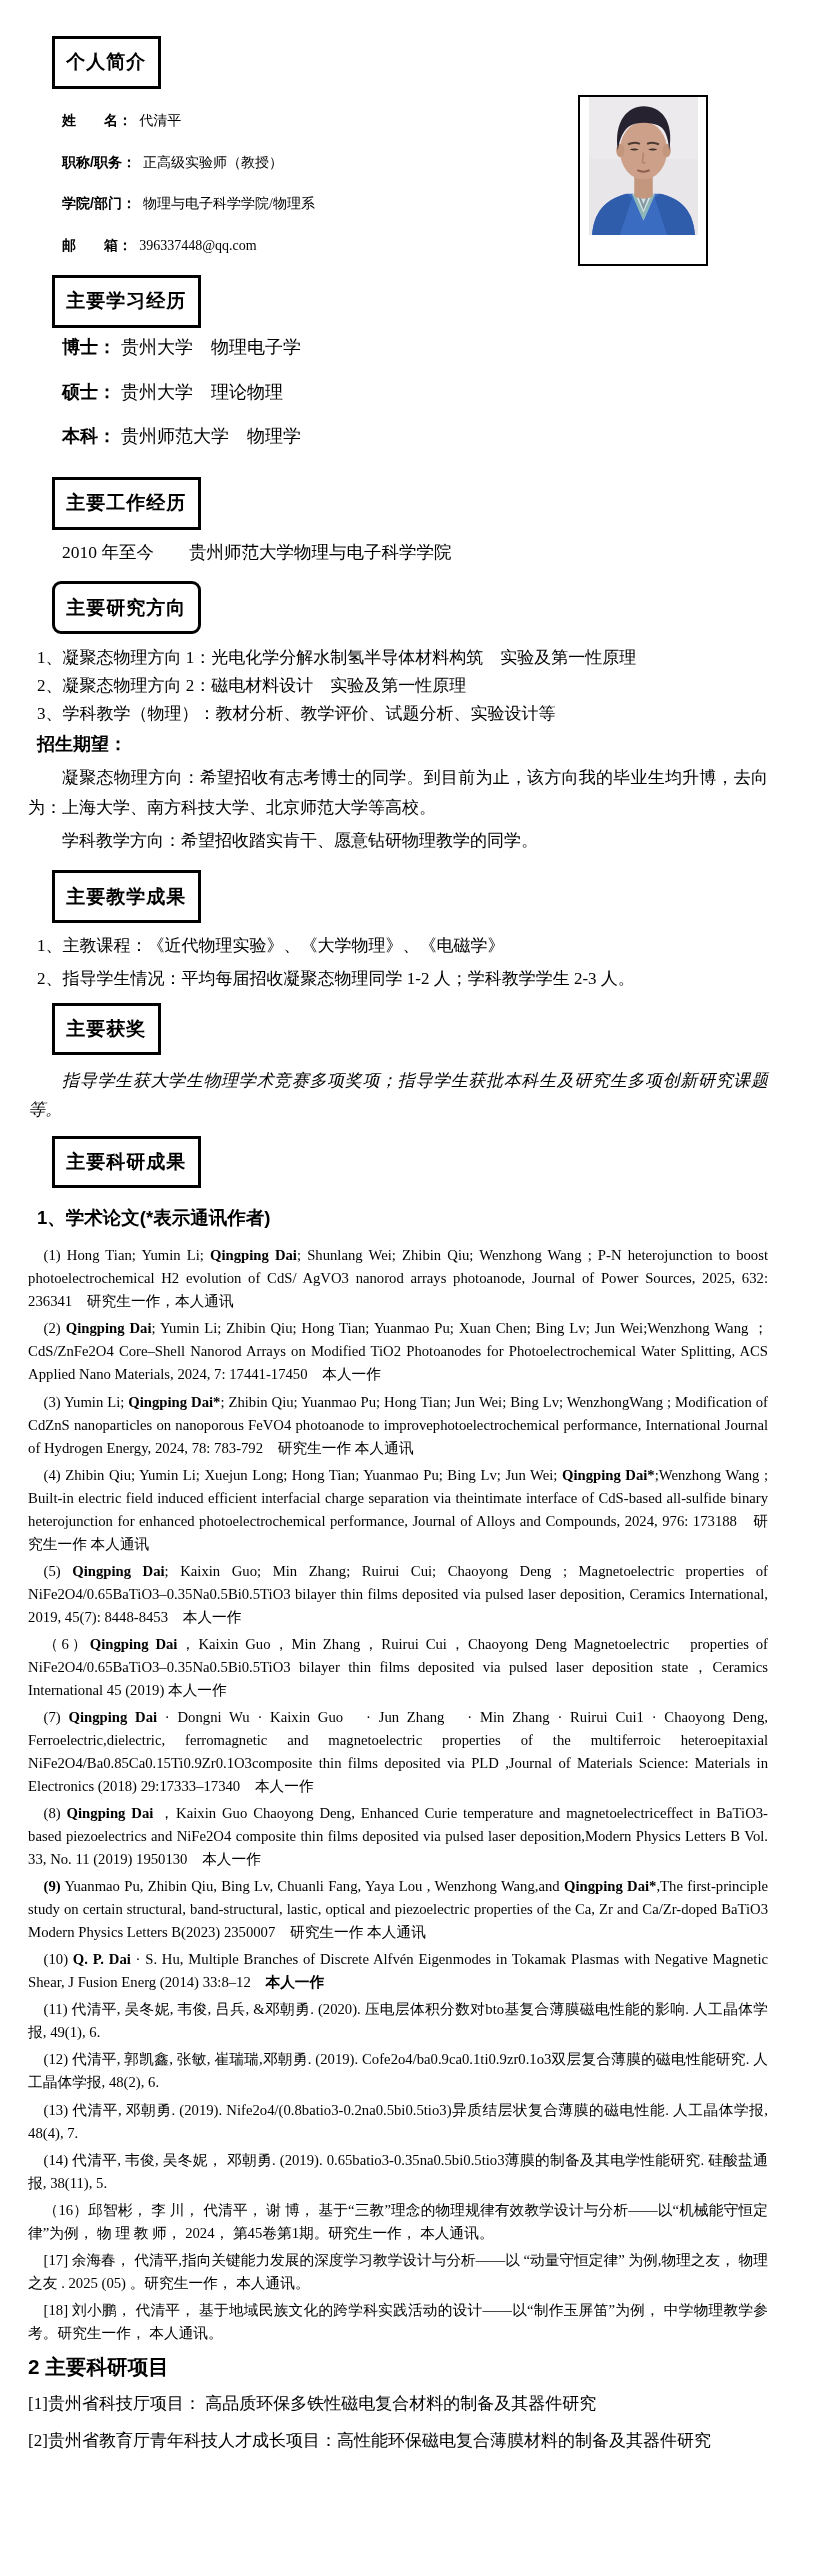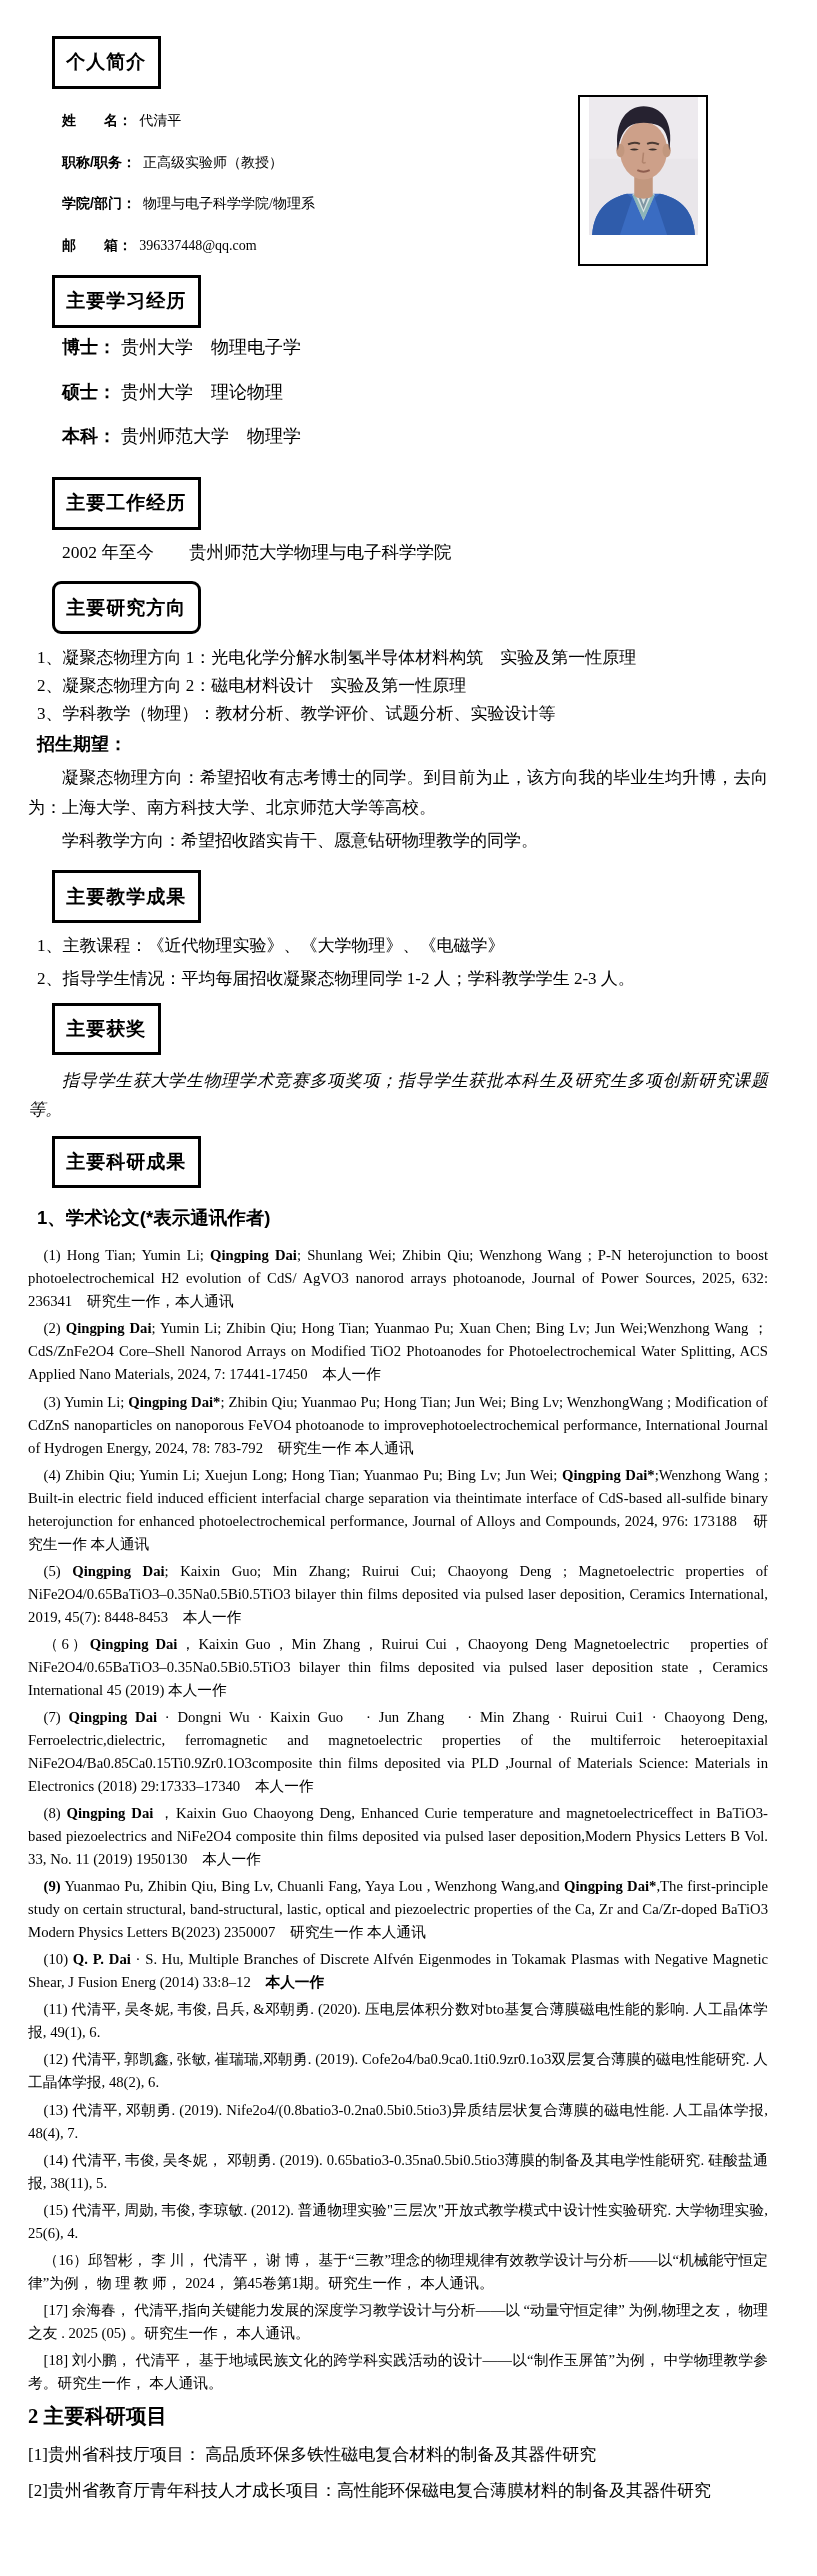--- a/index.html
+++ b/index.html
@@ -33,21 +33,21 @@
   .teach-item{margin:0 0 7.2px 13px;font-size:17px;line-height:26px;}
   
   .award-para{margin:0 0 0 4.1px;font-size:17px;line-height:29px;text-indent:2em;text-align:justify;font-style:italic;}
   
   .papers-heading{margin:17.5px 0 14.4px 13px;font-size:18.5px;line-height:24px;
                   font-family:"Liberation Sans","DejaVu Sans",sans-serif;font-weight:700;}
   .paper{margin:0 0 4.1px 4.1px;font-size:14.7px;line-height:23px;text-indent:15.5px;text-align:justify;}
   .seg-b{font-weight:700;}
   .seg-h{font-family:"Liberation Sans","DejaVu Sans",sans-serif;}
   .projects-heading{margin:9.3px 0 11.3px 4.1px;font-size:20.6px;line-height:25px;
-                    font-family:Liberation Serif, serif;font-weight:700;}
+                    font-family:Liberation Sans, sans-serif;font-weight:700;}
   .project-item{margin:0 0 8.2px 4.1px;font-size:17px;line-height:28px;text-align:justify;}
   
   .photo-frame{position:absolute;left:578px;top:95px;width:130px;height:171px;
                border:2.1px solid #000;box-sizing:border-box;background:#fff;}
   .photo-img{position:absolute;left:9.3px;top:0;width:109px;height:138px;overflow:hidden;}
   .photo-img svg{display:block;width:100%;height:100%;}
 </style>
 </head>
 <body>
 
@@ -118,21 +118,21 @@
         </div>
         <div class="edu-row">
           <span class="lbl">本科：</span><span class="val">贵州师范大学　物理学</span>
         </div>
       </div>
 
     
     <div class="box-title mt14 mb22">主要工作经历</div>
     <div>
 
-    <div class="work-row">2002 年至今　　贵州师范大学物理与电子科学学院</div>
+    <div class="work-row">2010 年至今　　贵州师范大学物理与电子科学学院</div>
       </div>
 
     
     <div class="box-title mt26 mb24">主要研究方向</div>
     <div>
 
     <div class="research-item">1、凝聚态物理方向 1：光电化学分解水制氢半导体材料构筑　实验及第一性原理</div>
         <div class="research-item">2、凝聚态物理方向 2：磁电材料设计　实验及第一性原理</div>
         <div class="research-item">3、学科教学（物理）：教材分析、教学评价、试题分析、实验设计等</div>
       </div>
@@ -167,21 +167,20 @@
         <p class="paper"><span>(5) </span><span class="seg-b">Qingping Dai</span><span>; Kaixin Guo; Min Zhang; Ruirui Cui; Chaoyong Deng ; Magnetoelectric properties of NiFe2O4/0.65BaTiO3–0.35Na0.5Bi0.5TiO3 bilayer thin films deposited via pulsed laser deposition, Ceramics International, 2019, 45(7): 8448-8453　本人一作</span></p>
         <p class="paper"><span>（6）</span><span class="seg-b">Qingping Dai</span><span>，Kaixin Guo，Min Zhang，Ruirui Cui，Chaoyong Deng Magnetoelectric　properties of NiFe2O4/0.65BaTiO3–0.35Na0.5Bi0.5TiO3 bilayer thin films deposited via pulsed laser deposition state，Ceramics International 45 (2019) 本人一作</span></p>
         <p class="paper"><span>(7) </span><span class="seg-b">Qingping Dai</span><span> · Dongni Wu · Kaixin Guo　· Jun Zhang　· Min Zhang · Ruirui Cui1 · Chaoyong Deng, Ferroelectric,dielectric, ferromagnetic and magnetoelectric properties of the multiferroic heteroepitaxial NiFe2O4/Ba0.85Ca0.15Ti0.9Zr0.1O3composite thin films deposited via PLD ,Journal of Materials Science: Materials in Electronics (2018) 29:17333–17340　本人一作</span></p>
         <p class="paper"><span>(8) </span><span class="seg-b">Qingping Dai</span><span> ，Kaixin Guo Chaoyong Deng, Enhanced Curie temperature and magnetoelectriceffect in BaTiO3-based piezoelectrics and NiFe2O4 composite thin films deposited via pulsed laser deposition,Modern Physics Letters B Vol. 33, No. 11 (2019) 1950130　本人一作</span></p>
         <p class="paper"><span class="seg-b">(9)</span><span> Yuanmao Pu, Zhibin Qiu, Bing Lv, Chuanli Fang, Yaya Lou , Wenzhong Wang,and </span><span class="seg-b">Qingping Dai*</span><span>,The first-principle study on certain structural, band-structural, lastic, optical and piezoelectric properties of the Ca, Zr and Ca/Zr-doped BaTiO3 Modern Physics Letters B(2023) 2350007　研究生一作 本人通讯</span></p>
         <p class="paper"><span>(10) </span><span class="seg-b">Q. P. Dai</span><span> · S. Hu, Multiple Branches of Discrete Alfvén Eigenmodes in Tokamak Plasmas with Negative Magnetic Shear, J Fusion Energ (2014) 33:8–12　</span><span class="seg-b seg-h">本人一作</span></p>
         <p class="paper"><span>(11) 代清平, 吴冬妮, 韦俊, 吕兵, &amp;邓朝勇. (2020). 压电层体积分数对bto基复合薄膜磁电性能的影响. 人工晶体学报, 49(1), 6.</span></p>
         <p class="paper"><span>(12) 代清平, 郭凯鑫, 张敏, 崔瑞瑞,邓朝勇. (2019). Cofe2o4/ba0.9ca0.1ti0.9zr0.1o3双层复合薄膜的磁电性能研究. 人工晶体学报, 48(2), 6.</span></p>
         <p class="paper"><span>(13) 代清平, 邓朝勇. (2019). Nife2o4/(0.8batio3-0.2na0.5bi0.5tio3)异质结层状复合薄膜的磁电性能. 人工晶体学报, 48(4), 7.</span></p>
         <p class="paper"><span>(14) 代清平, 韦俊, 吴冬妮， 邓朝勇. (2019). 0.65batio3-0.35na0.5bi0.5tio3薄膜的制备及其电学性能研究. 硅酸盐通报, 38(11), 5.</span></p>
-        <p class="paper"><span>(15) 代清平, 周勋, 韦俊, 李琼敏. (2012). 普通物理实验"三层次"开放式教学模式中设计性实验研究. 大学物理实验, 25(6), 4.</span></p>
         <p class="paper"><span>（16）邱智彬， 李 川， 代清平， 谢 博， 基于“三教”理念的物理规律有效教学设计与分析——以“机械能守恒定律”为例， 物 理 教 师， 2024， 第45卷第1期。研究生一作， 本人通讯。</span></p>
         <p class="paper"><span>[17] 余海春， 代清平,指向关键能力发展的深度学习教学设计与分析——以 “动量守恒定律” 为例,物理之友， 物理之友 . 2025 (05) 。研究生一作， 本人通讯。</span></p>
         <p class="paper"><span>[18] 刘小鹏， 代清平， 基于地域民族文化的跨学科实践活动的设计——以“制作玉屏笛”为例， 中学物理教学参考。研究生一作， 本人通讯。</span></p>
       </div>
 
     <div class="projects-heading">2 主要科研项目</div>
     <div>
 
     <p class="project-item">[1]贵州省科技厅项目：  高品质环保多铁性磁电复合材料的制备及其器件研究</p>
         <p class="project-item">[2]贵州省教育厅青年科技人才成长项目：高性能环保磁电复合薄膜材料的制备及其器件研究</p>

